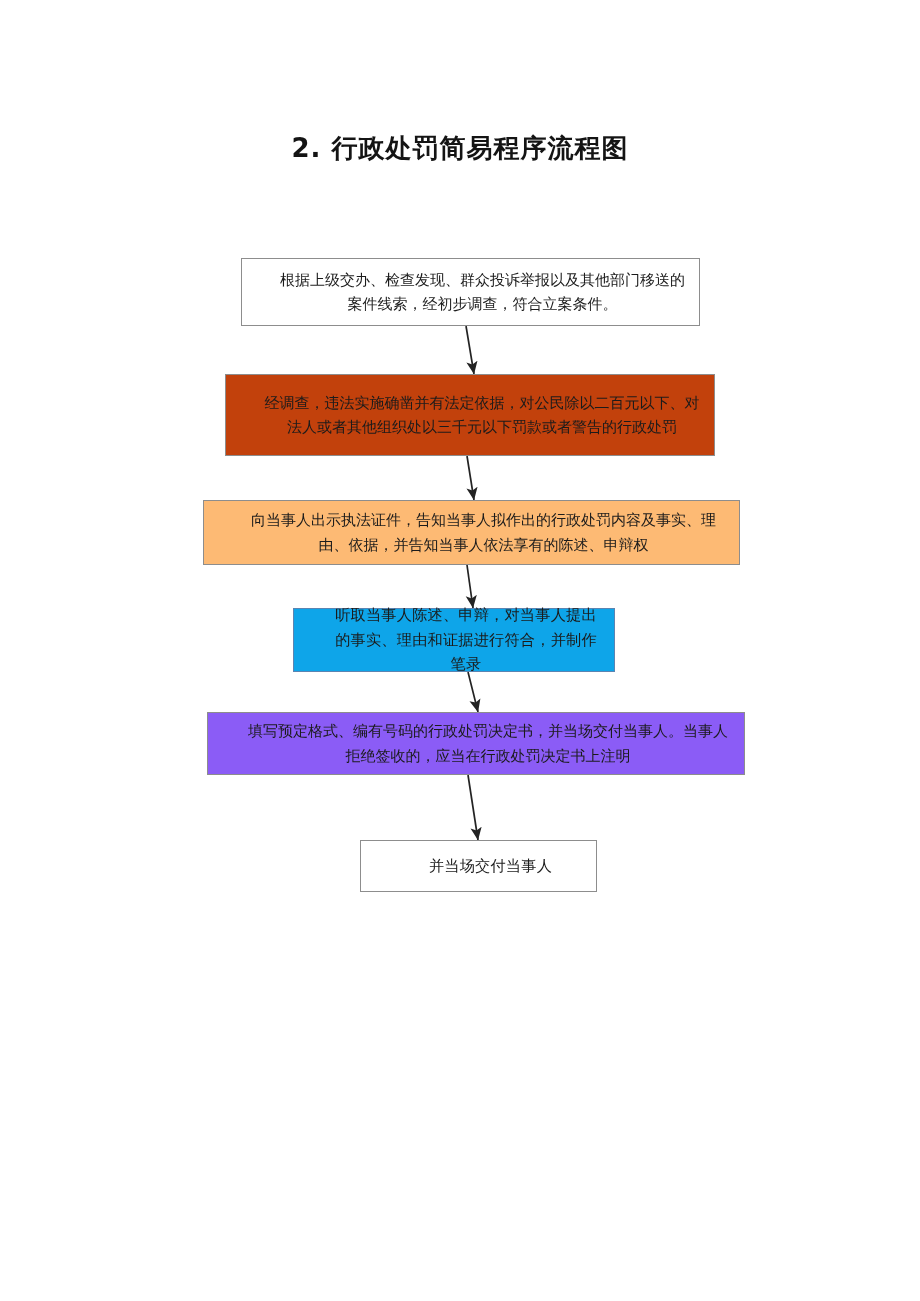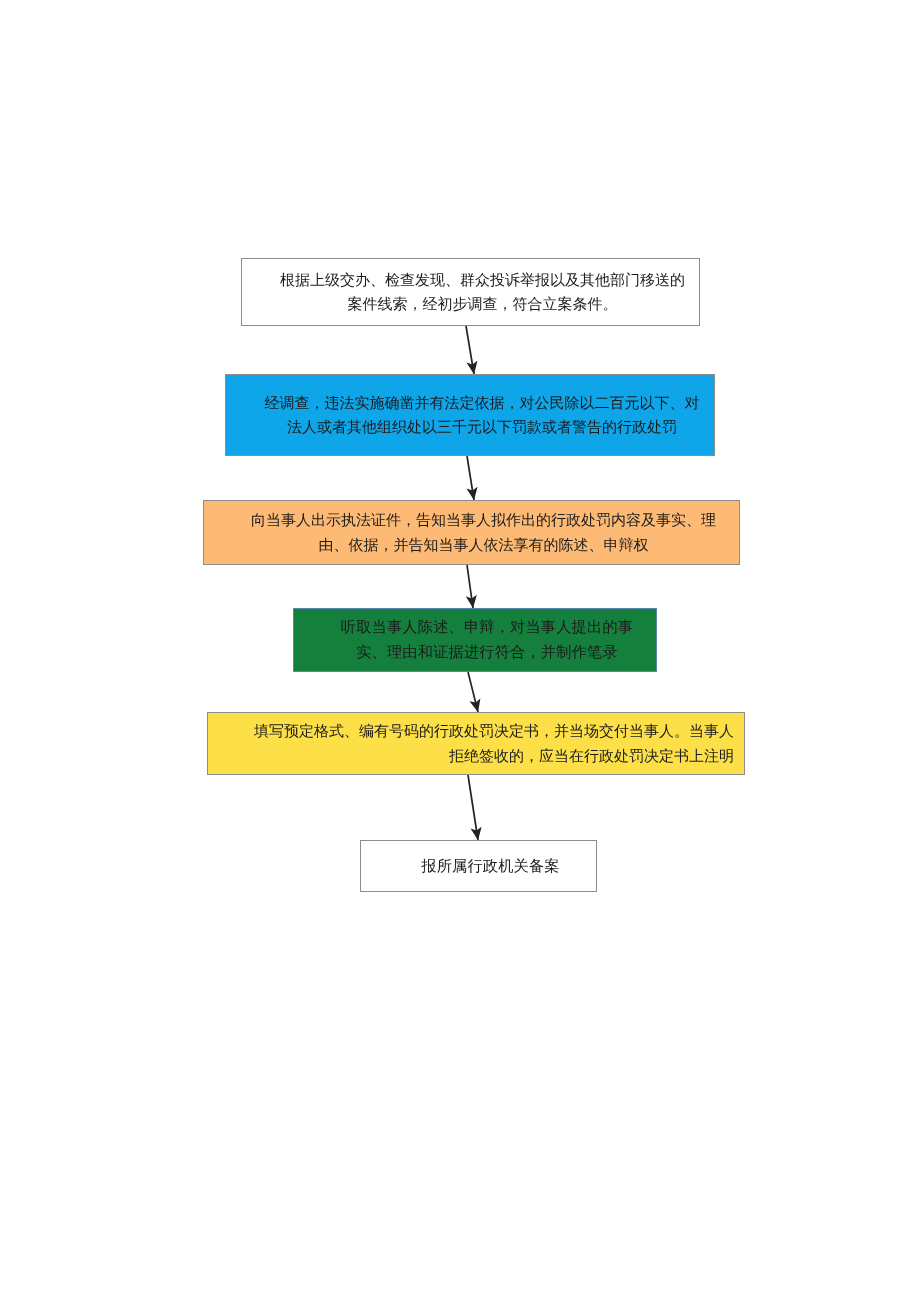--- a/index.html
+++ b/index.html
@@ -66,50 +66,51 @@
     width: 920px;
     height: 1301px;
     pointer-events: none;
   }
 </style>
 </head>
 <body>
 
 <div id="page">
 
+  <div id="page-title">2. 行政处罚简易程序流程图</div>
 
   <svg class="connectors" viewBox="0 0 920 1301" xmlns="http://www.w3.org/2000/svg">
     <defs>
       <marker id="arrowhead" markerWidth="9" markerHeight="9" refX="7.4" refY="3.6" orient="auto" markerUnits="strokeWidth">
         <path d="M0,0.3 L7.6,3.6 L0,6.9 L1.7,3.6 Z" fill="#232323"></path>
       </marker>
     </defs>
     <g id="connector-group">
         <line x1="466" y1="326" x2="474" y2="374" stroke="#232323" stroke-width="1.7" marker-end="url(#arrowhead)"></line>
         <line x1="467" y1="456" x2="474" y2="500" stroke="#232323" stroke-width="1.7" marker-end="url(#arrowhead)"></line>
         <line x1="467" y1="565" x2="473" y2="608" stroke="#232323" stroke-width="1.7" marker-end="url(#arrowhead)"></line>
         <line x1="468" y1="672" x2="478" y2="712" stroke="#232323" stroke-width="1.7" marker-end="url(#arrowhead)"></line>
         <line x1="468" y1="775" x2="478" y2="840" stroke="#232323" stroke-width="1.7" marker-end="url(#arrowhead)"></line>
       </g>
   </svg>
 
   <div id="node-layer">
       <div class="node" style="left: 241px; top: 258px; width: 459px; height: 68px; border-color: rgb(141, 141, 141); background: rgb(255, 255, 255);">
         <span class="node-text tight">根据上级交办、检查发现、群众投诉举报以及其他部门移送的案件线索，经初步调查，符合立案条件。</span>
       </div>
-      <div class="node" style="left: 225px; top: 374px; width: 490px; height: 82px; border-color: rgb(141, 141, 141); background: #0ea5e9;">
+      <div class="node" style="left: 225px; top: 374px; width: 490px; height: 82px; border-color: rgb(141, 141, 141); background: #c2410c;">
         <span class="node-text tight">经调查，违法实施确凿并有法定依据，对公民除以二百元以下、对法人或者其他组织处以三千元以下罚款或者警告的行政处罚</span>
       </div>
       <div class="node" style="left: 203px; top: 500px; width: 537px; height: 65px; border-color: rgb(141, 141, 141); background: #fdba74;">
         <span class="node-text tight">向当事人出示执法证件，告知当事人拟作出的行政处罚内容及事实、理由、依据，并告知当事人依法享有的陈述、申辩权</span>
       </div>
-      <div class="node accent" style="left: 293px; top: 608px; width: 364px; height: 64px; border-color: rgb(91, 132, 177); background: #15803d;">
+      <div class="node accent" style="left: 293px; top: 608px; width: 322px; height: 64px; border-color: rgb(91, 132, 177); background: #0ea5e9;">
         <span class="node-text">听取当事人陈述、申辩，对当事人提出的事实、理由和证据进行符合，并制作笔录</span>
       </div>
-      <div class="node" style="left: 207px; top: 712px; width: 538px; height: 63px; border-color: rgb(141, 141, 141); background: #fde047; text-align: right;">
+      <div class="node" style="left: 207px; top: 712px; width: 538px; height: 63px; border-color: rgb(141, 141, 141); background: #8b5cf6;">
         <span class="node-text tight">填写预定格式、编有号码的行政处罚决定书，并当场交付当事人。当事人拒绝签收的，应当在行政处罚决定书上注明</span>
       </div>
       <div class="node" style="left: 360px; top: 840px; width: 237px; height: 52px; border-color: rgb(141, 141, 141); background: rgb(255, 255, 255);">
-        <span class="node-text">报所属行政机关备案</span>
+        <span class="node-text">并当场交付当事人</span>
       </div>
     </div>
 
 </div>
 
 </body></html>

